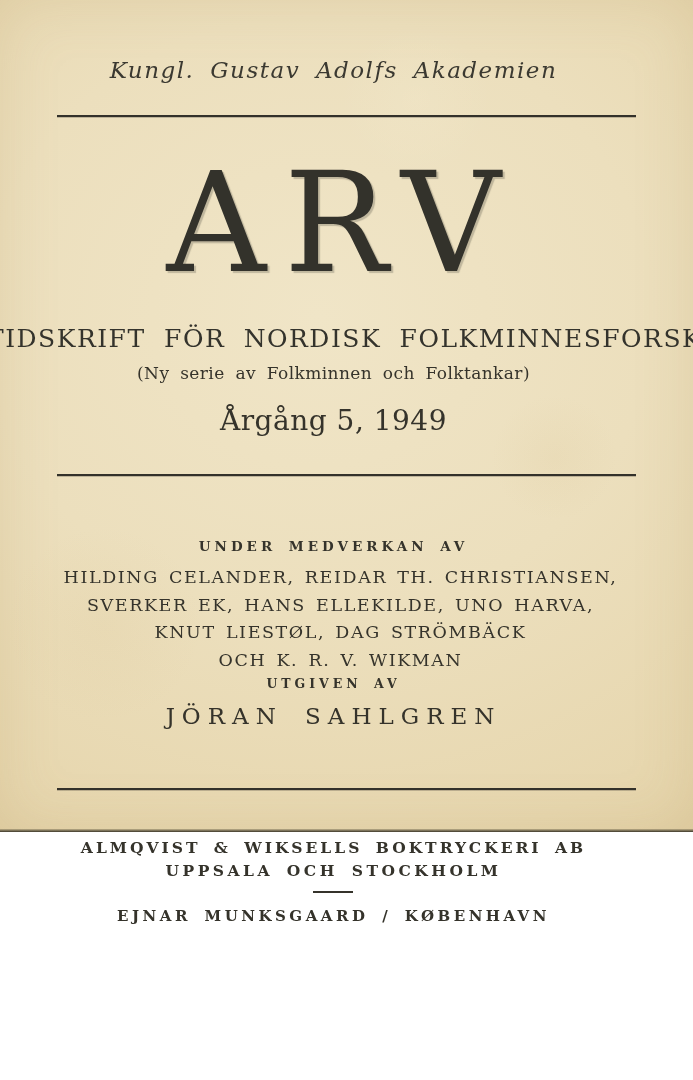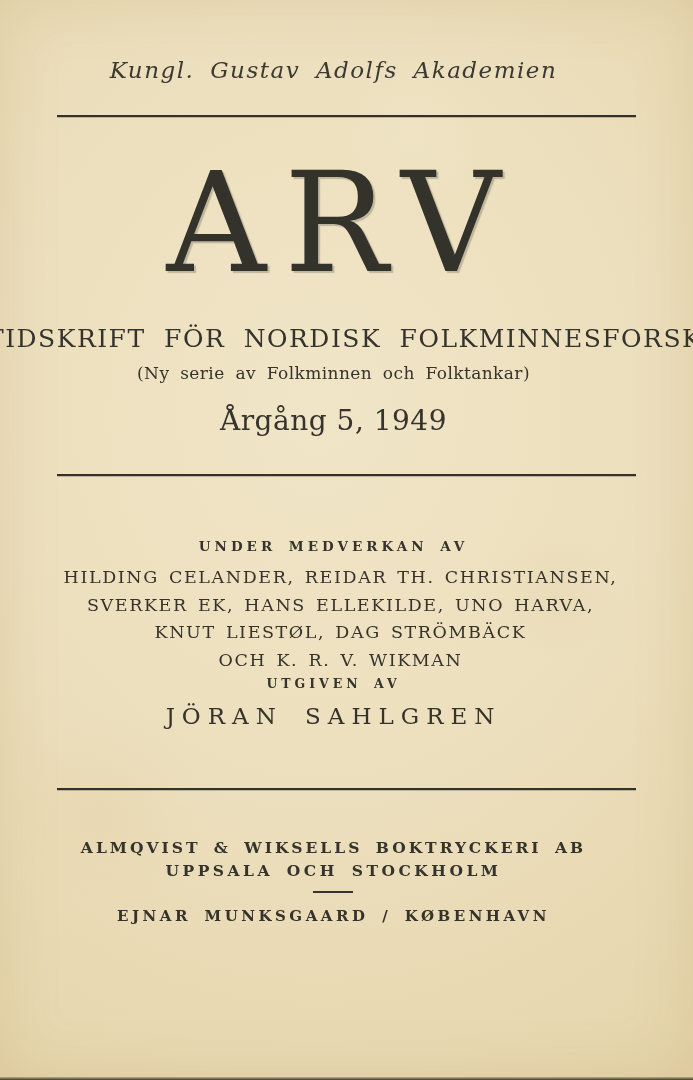--- a/index.html
+++ b/index.html
@@ -8,21 +8,21 @@
   }
   body {
     width: 693px;
     height: 1080px;
     overflow: hidden;
     font-family: "DejaVu Serif", serif;
   }
   .page {
     position: relative;
     width: 693px;
-    height: 1080px;
+    height: 832px;
     background:
       radial-gradient(ellipse 120% 90% at 46% 38%,
         #f0e5c7 0%, #ecdfbd 40%, #e7d7af 72%, #e0cda0 100%);
     box-shadow: inset 0 0 60px rgba(170,140,80,0.18);
   }
   
   .page::before {
     content: "";
     position: absolute;
     inset: 0;

